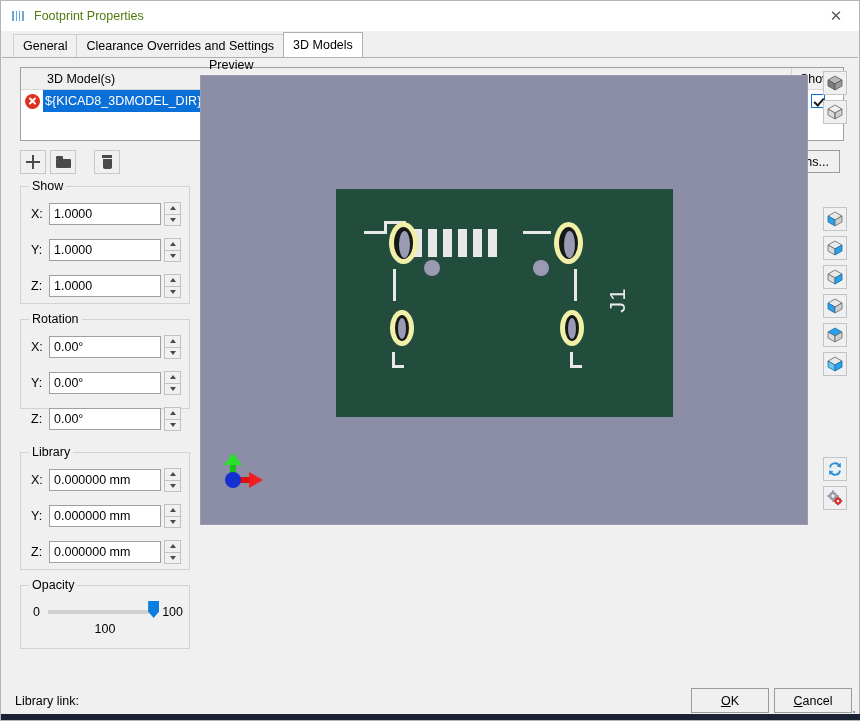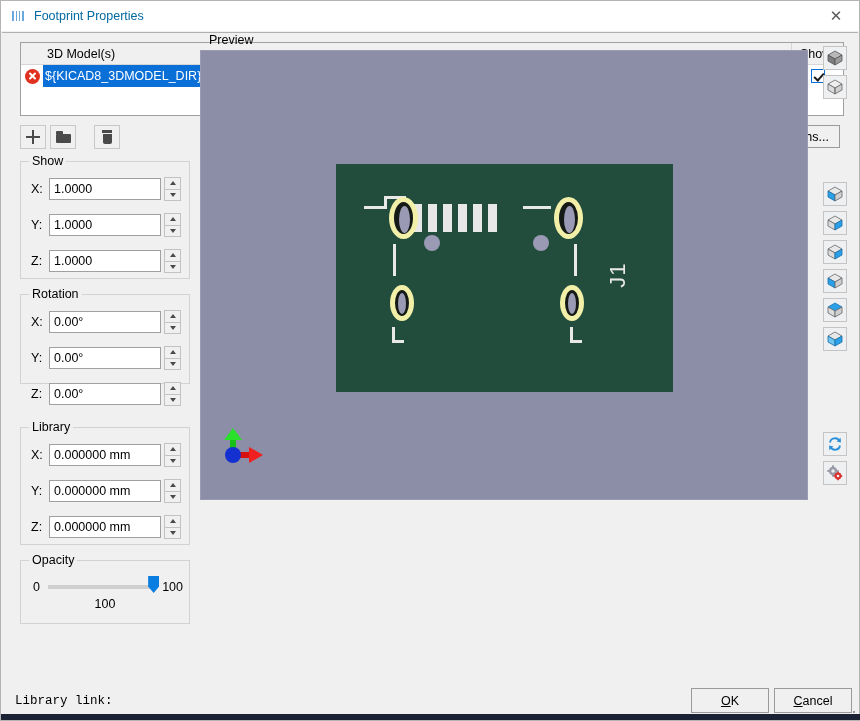--- a/index.html
+++ b/index.html
@@ -24,21 +24,21 @@
   
   .titlebar {
     height: 31px; min-height: 31px;
     background: #ffffff;
     display: flex; align-items: center;
     border-bottom: 1px solid #f0f0f0;
   }
   .title-icon { width: 16px; height: 16px; margin-left: 9px; margin-right: 8px; position: relative; }
   .title-icon .chip { position: absolute; left: 2px; top: 3px; width: 12px; height: 10px; background: #6aa9dd; }
   .title-icon .pin { position: absolute; top: 1px; width: 1.5px; height: 14px; background: #ffffff; }
-  .title-text { font-size: 12.5px; color: #0369a1; }
+  .title-text { font-size: 12.5px; color: #4d7c0f; }
   .title-close {
     margin-left: auto; width: 46px; height: 30px;
     display: flex; align-items: center; justify-content: center;
     color: #5a5a5a; font-size: 15px; font-family: "Liberation Sans", sans-serif;
   }
 
   
   .tabstrip {
     height: 25px; min-height: 25px;
     display: flex; align-items: flex-end;
@@ -271,21 +271,21 @@
     display: flex; align-items: center; justify-content: center;
   }
 
   
   .footer {
     height: 36px; min-height: 36px;
     position: relative; background: #f0f0f0;
   }
   .libline {
     position: absolute; left: 14px; top: 10px;
-    font-size: 12.5px; display: flex; gap: 8px; font-family: Liberation Mono, monospace;
+    font-size: 12.5px; display: flex; gap: 8px;
   }
   .lib-label { color: #000; }
   .lib-value { color: #000; }
   .btn-dlg {
     position: absolute; top: 4px; height: 25px; width: 78px;
     background: #f0f0f0; border: 1px solid #9a9a9a;
     display: flex; align-items: center; justify-content: center;
     font-size: 12.5px;
   }
   .mn { text-decoration: underline; }
@@ -307,20 +307,25 @@
     <div class="title-icon">
       <div class="chip"></div>
       <div class="pin" style="left:4px"></div>
       <div class="pin" style="left:7px"></div>
       <div class="pin" style="left:10px"></div>
     </div>
     <div class="title-text">Footprint Properties</div>
     <div class="title-close">✕</div>
   </div>
 
+  <div class="tabstrip">
+    <div class="tab">General</div>
+    <div class="tab">Clearance Overrides and Settings</div>
+    <div class="tab active">3D Models</div>
+  </div>
 
   <div class="tabpage">
 
     <div class="list-wrap">
       <div class="list-header">
         <div class="lh-model">3D Model(s)</div>
         <div class="lh-show">Show</div>
       </div>
       <div class="list-body">
         <div class="list-row">

